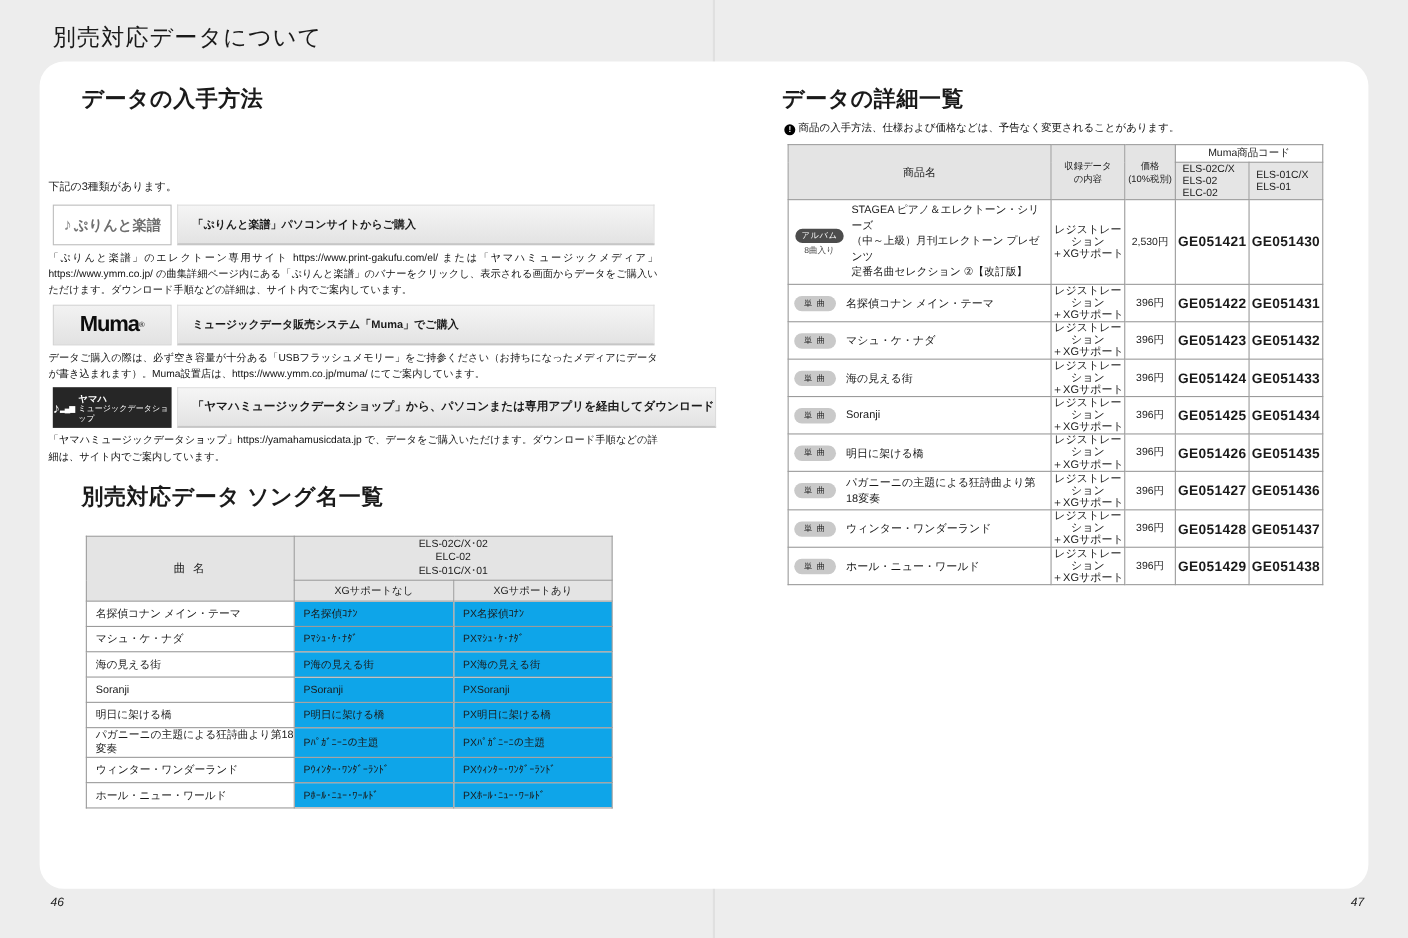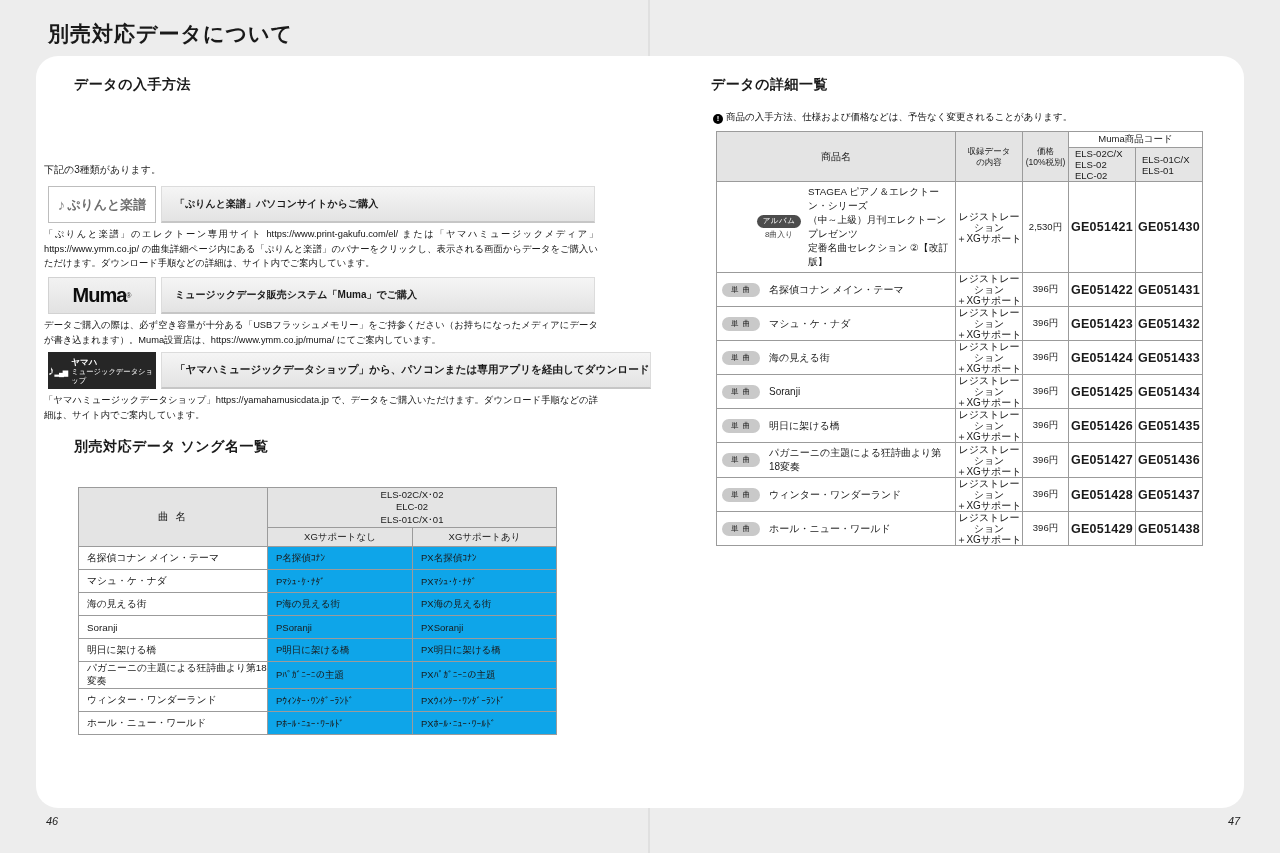--- a/index.html
+++ b/index.html
@@ -11,22 +11,22 @@
     position:relative;
     overflow:hidden;
   }
   #page { position:relative; width:1280px; height:853px; }
   #seam { position:absolute; left:648px; top:0; width:2px; height:853px;
           background:rgba(0,0,0,0.05); z-index:0; }
   #panel { position:absolute; left:36px; top:56px; width:1208px; height:752px;
            background:#fff; border-radius:22px; z-index:1; }
   .abs { position:absolute; z-index:2; }
 
-  #page-title { left:48px; top:20px; font-size:21px; font-weight:bold; letter-spacing:1px; }
-  .sec-title { font-size:14px; font-weight:bold; letter-spacing:0.5px; }
+  #page-title { left:48px; top:20px; font-size:21px; font-weight:normal; letter-spacing:1px; }
+  .sec-title { font-size:20px; font-weight:bold; letter-spacing:0.5px; }
   #sec1-title { left:74px; top:76px; }
   #sec2-title { left:74px; top:438px; }
   #right-title { left:711px; top:76px; }
 
   .note-line { font-size:9.5px; line-height:14px; color:#111; white-space:nowrap; }
   .note-i { display:inline-flex; width:10px; height:10px; border-radius:50%;
             background:#000; color:#fff; font-size:7.5px; font-weight:bold;
             align-items:center; justify-content:center; margin-right:3px;
             vertical-align:-1px; }
   #notes { left:44px; top:106px; }
@@ -83,21 +83,21 @@
   #prod-table .hdr-muma { background:#fff; font-size:9.5px; text-align:center; height:16px; }
   #prod-table .hdr-model { background:#e5e5e5; font-size:9.5px; line-height:11px;
                            text-align:left; padding-left:6px; height:33px; }
   #prod-table td { background:#fff; }
   .prod-cell { display:flex; align-items:center; padding:3px 4px 3px 5px; }
   .pill { display:inline-block; border-radius:9px; font-size:7.5px; white-space:nowrap; }
   .pill.single { background:#c9c9c9; color:#1a1a1a; padding:2px 6px 2px 9px;
                  letter-spacing:4px; margin-right:9px; }
   .pill.album { background:#4c4c4c; color:#fff; padding:1.5px 6px; letter-spacing:0.5px; }
   .badge-col { display:flex; flex-direction:column; align-items:center;
-               width:46px; flex:0 0 46px; margin-right:6px;margin-left:34px; }
+               width:46px; flex:0 0 46px; margin-right:6px; }
   .badge-col .sub { font-size:7.8px; color:#444; margin-top:1px; }
   .pname { font-size:10px; }
   .pname3 { font-size:9.8px; line-height:14px; }
   td.content { text-align:center; font-size:10px; line-height:11px; }
   td.price { text-align:center; font-size:9.5px; }
   td.code { text-align:center; font-size:12.5px; font-weight:bold; letter-spacing:0.3px; }
   tr.single-row { height:28px; }
   tr.album-row { height:52px; }
 
   .pagenum { font-size:11px; font-style:italic; color:#222; }

